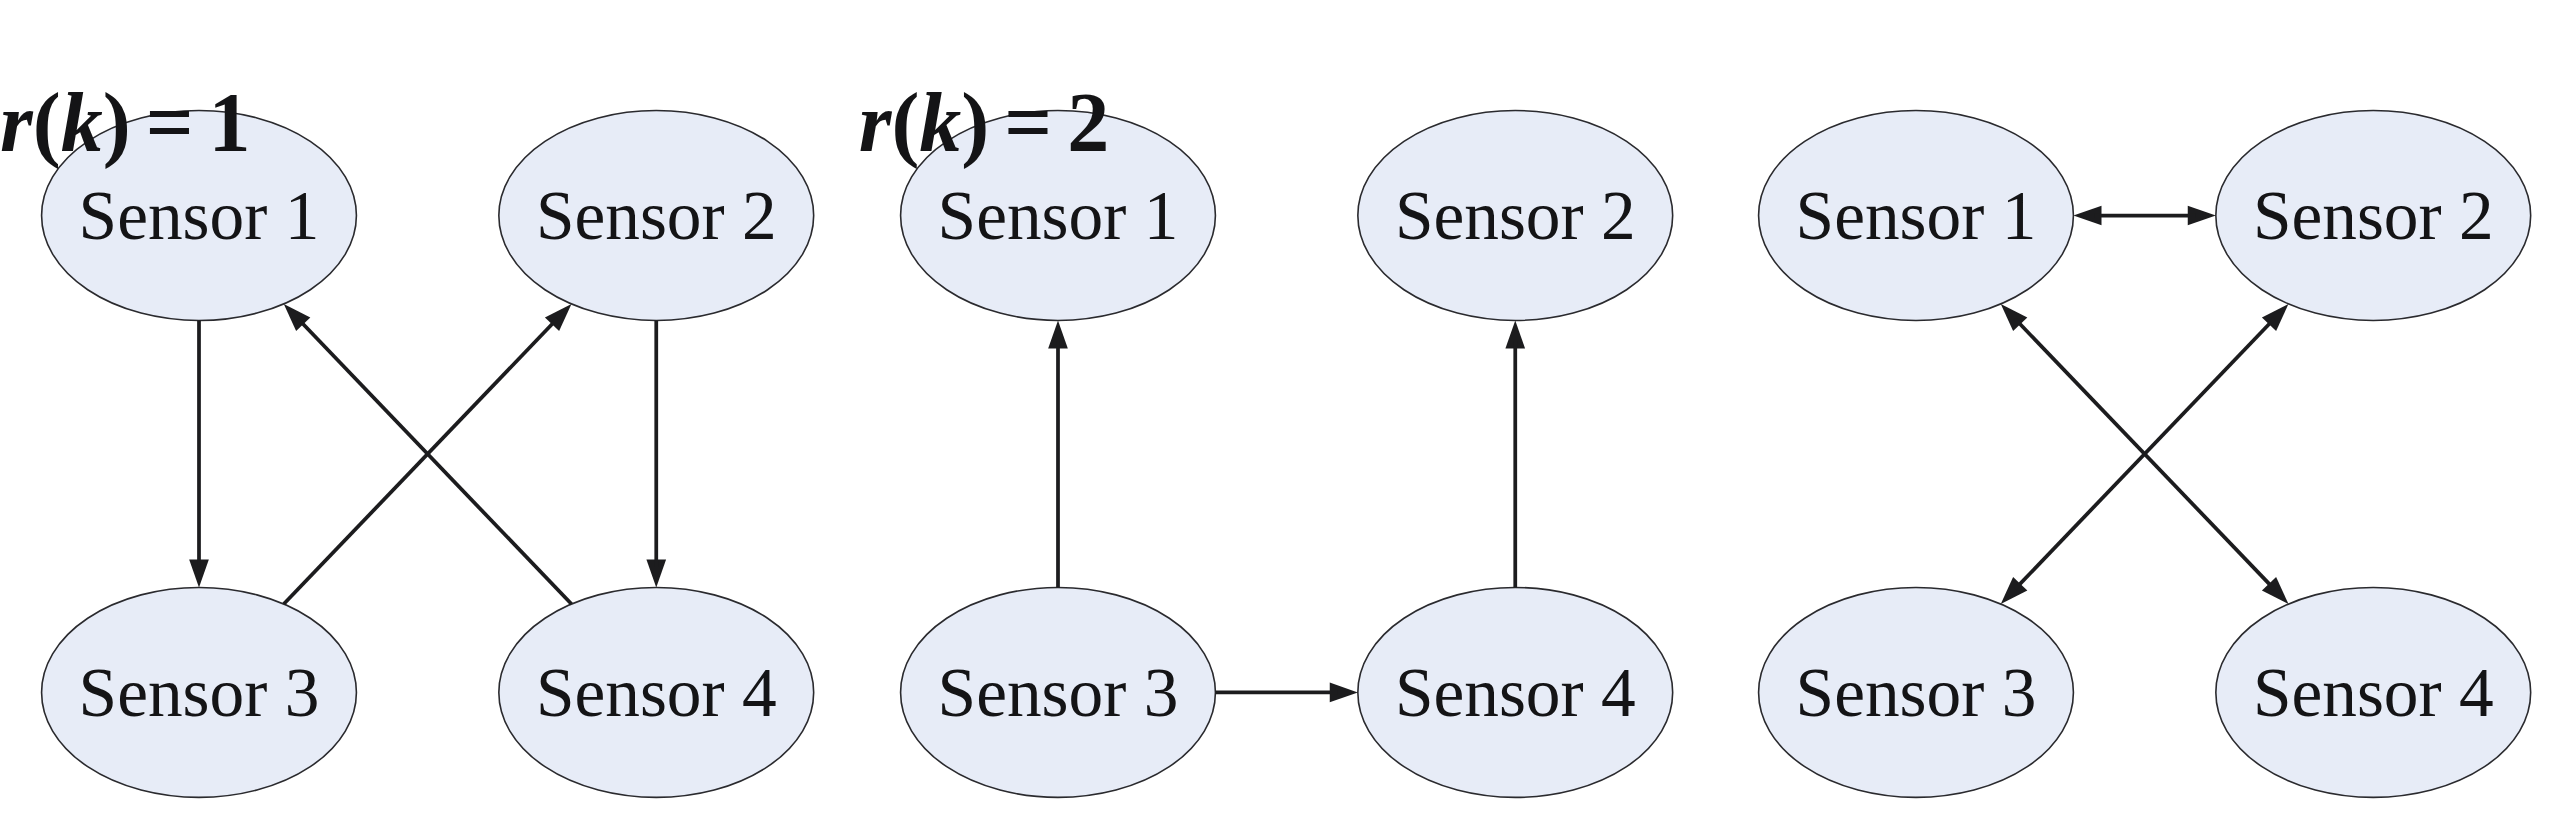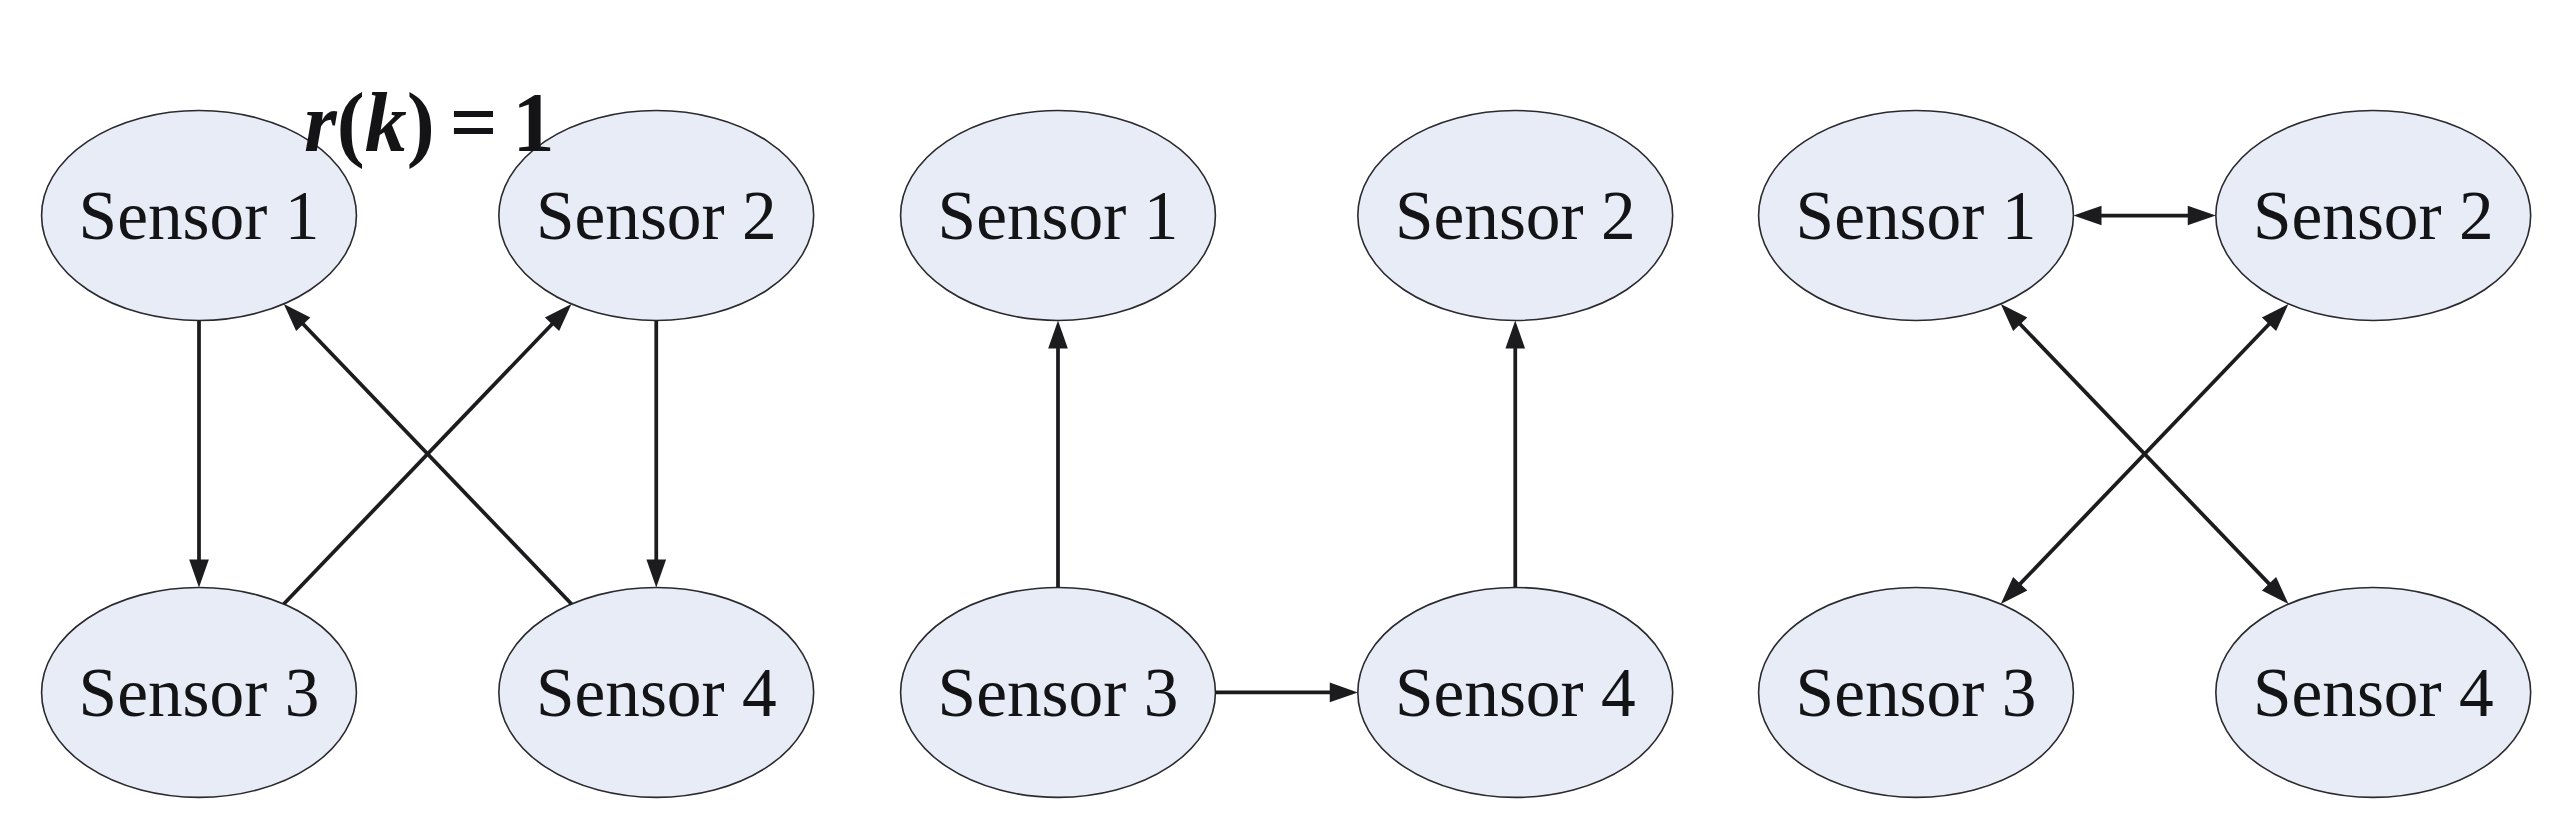--- a/index.html
+++ b/index.html
@@ -5,21 +5,21 @@
   html, body { margin: 0; padding: 0; background: #ffffff; }
   .figure {
     width: 2576px; height: 818px;
     display: flex; flex-direction: row;
     background: #ffffff;
     font-family: "Liberation Serif", serif;
   }
   .panel { position: relative; width: 859px; height: 818px; }
   .panel-title {
     position: absolute; top: 11.2px; left: 0; width: 100%;
-    text-align: center;
+    text-align: left;
     font-size: 84px; line-height: 1.0;
     color: #141416; white-space: nowrap;
     z-index: 2;
   }
   .m-var { font-style: italic; }
   .m-paren { font-style: normal; }
   .m-eq { font-style: normal; padding: 0 15px; }
   .m-val { font-style: normal; }
   svg.graph { position: absolute; left: 0; top: 0; z-index: 1; }
   svg.graph text.node-label {
@@ -57,20 +57,21 @@
           <line x1="302.4768263896678" y1="644.6297036222522" x2="594.2978677956305" y2="340.2507895328362" stroke-width="4"></line>
         </g>
         <g fill="#1c1c1e" stroke="#1c1c1e">
           <polygon points="302.4768263896678,324.37029637774776 330.8179333246442,338.75889108676074 315.65928076751425,353.2921375462487" stroke="none"></polygon>
           <line x1="609.5231736103322" y1="644.6297036222522" x2="317.7021322043695" y2="340.2507895328362" stroke-width="4"></line>
         </g>
       </svg>
   </section>
 
   <section class="panel" aria-label="r(k) = 2">
+    <h2 class="panel-title"><span class="m-var">r</span><span class="m-paren">(</span><span class="m-var">k</span><span class="m-paren">)</span><span class="m-eq">=</span><span class="m-val">2</span></h2>
     <svg class="graph" width="859" height="818" viewBox="0 0 916 873">
         <ellipse cx="212" cy="230" rx="168" ry="112" fill="#e7ecf7" stroke="#2a2a2e" stroke-width="1.7"></ellipse>
         <text x="212" y="230" text-anchor="middle" dominant-baseline="central" class="node-label">Sensor 1</text>
         <ellipse cx="700" cy="230" rx="168" ry="112" fill="#e7ecf7" stroke="#2a2a2e" stroke-width="1.7"></ellipse>
         <text x="700" y="230" text-anchor="middle" dominant-baseline="central" class="node-label">Sensor 2</text>
         <ellipse cx="212" cy="739" rx="168" ry="112" fill="#e7ecf7" stroke="#2a2a2e" stroke-width="1.7"></ellipse>
         <text x="212" y="739" text-anchor="middle" dominant-baseline="central" class="node-label">Sensor 3</text>
         <ellipse cx="700" cy="739" rx="168" ry="112" fill="#e7ecf7" stroke="#2a2a2e" stroke-width="1.7"></ellipse>
         <text x="700" y="739" text-anchor="middle" dominant-baseline="central" class="node-label">Sensor 4</text>
         <g fill="#1c1c1e" stroke="#1c1c1e">

